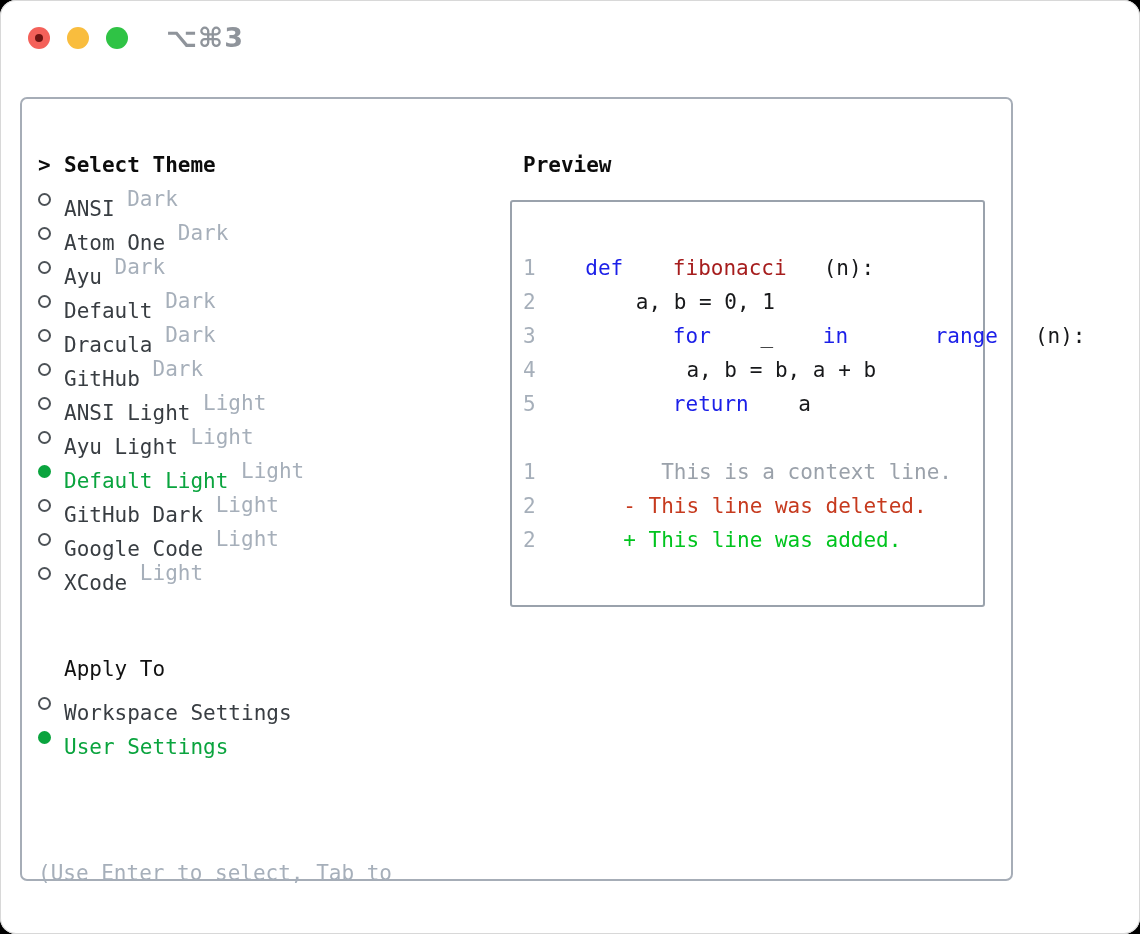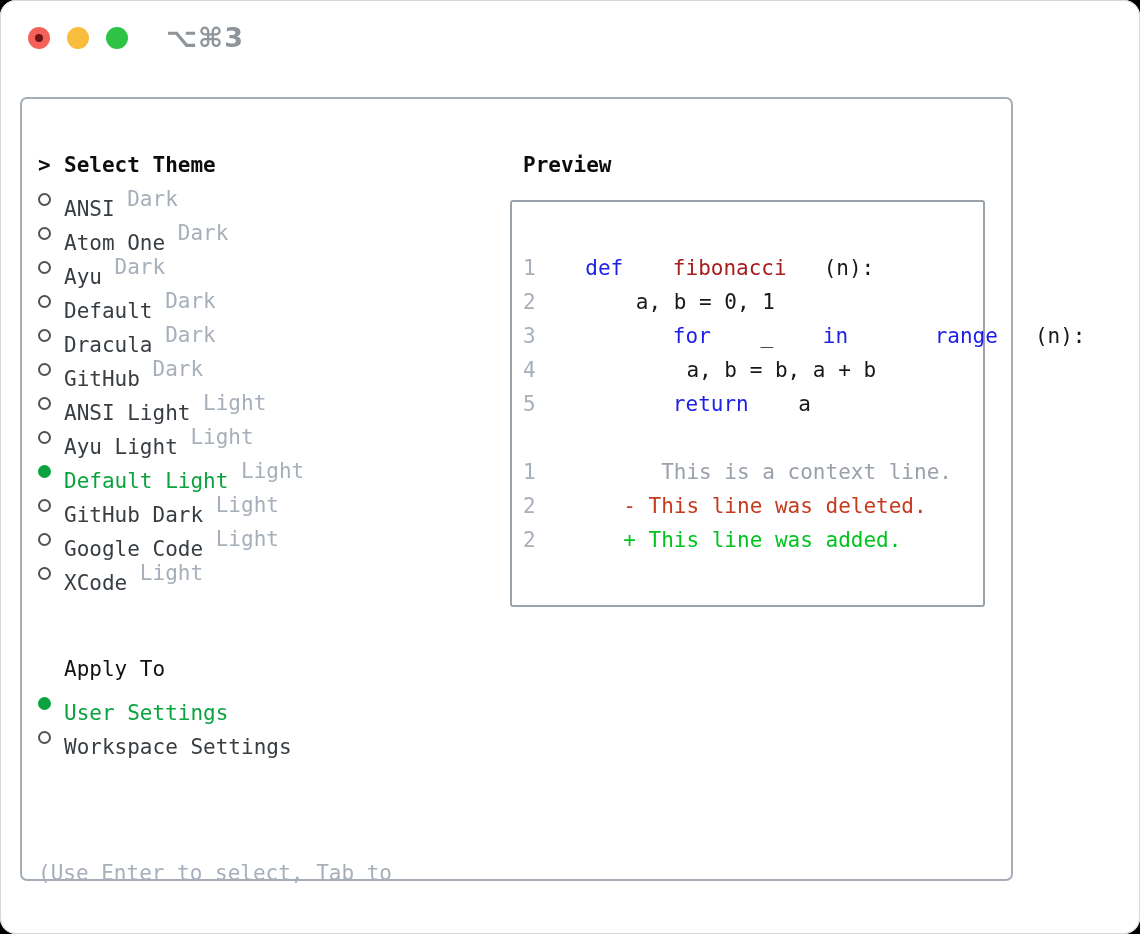--- a/index.html
+++ b/index.html
@@ -125,26 +125,26 @@
     <span class="bullet"><span class="dot"></span></span><span class="name">Google Code</span><span class="variant">Light</span>
   </div>
 
   <div class="row">
     <span class="bullet"><span class="dot"></span></span><span class="name">XCode</span><span class="variant">Light</span>
   </div>
 </div>
     <div class="spacer-row"></div>
     <div class="row section-title">Apply To</div>
     <div id="apply-list">
+  <div class="row">
+    <span class="bullet"><span class="dot"></span></span><span class="name opt-label">Workspace Settings</span>
+  </div>
+
   <div class="row selected">
     <span class="bullet"><span class="dot"></span></span><span class="name opt-label">User Settings</span>
-  </div>
-
-  <div class="row">
-    <span class="bullet"><span class="dot"></span></span><span class="name opt-label">Workspace Settings</span>
   </div>
 </div>
     <div class="spacer-row"></div>
     <div class="help">
       <div>(Use Enter to select, Tab to</div>
       <div>change focus)</div>
     </div>
   </div>
 
   <div class="preview-title">Preview</div>

